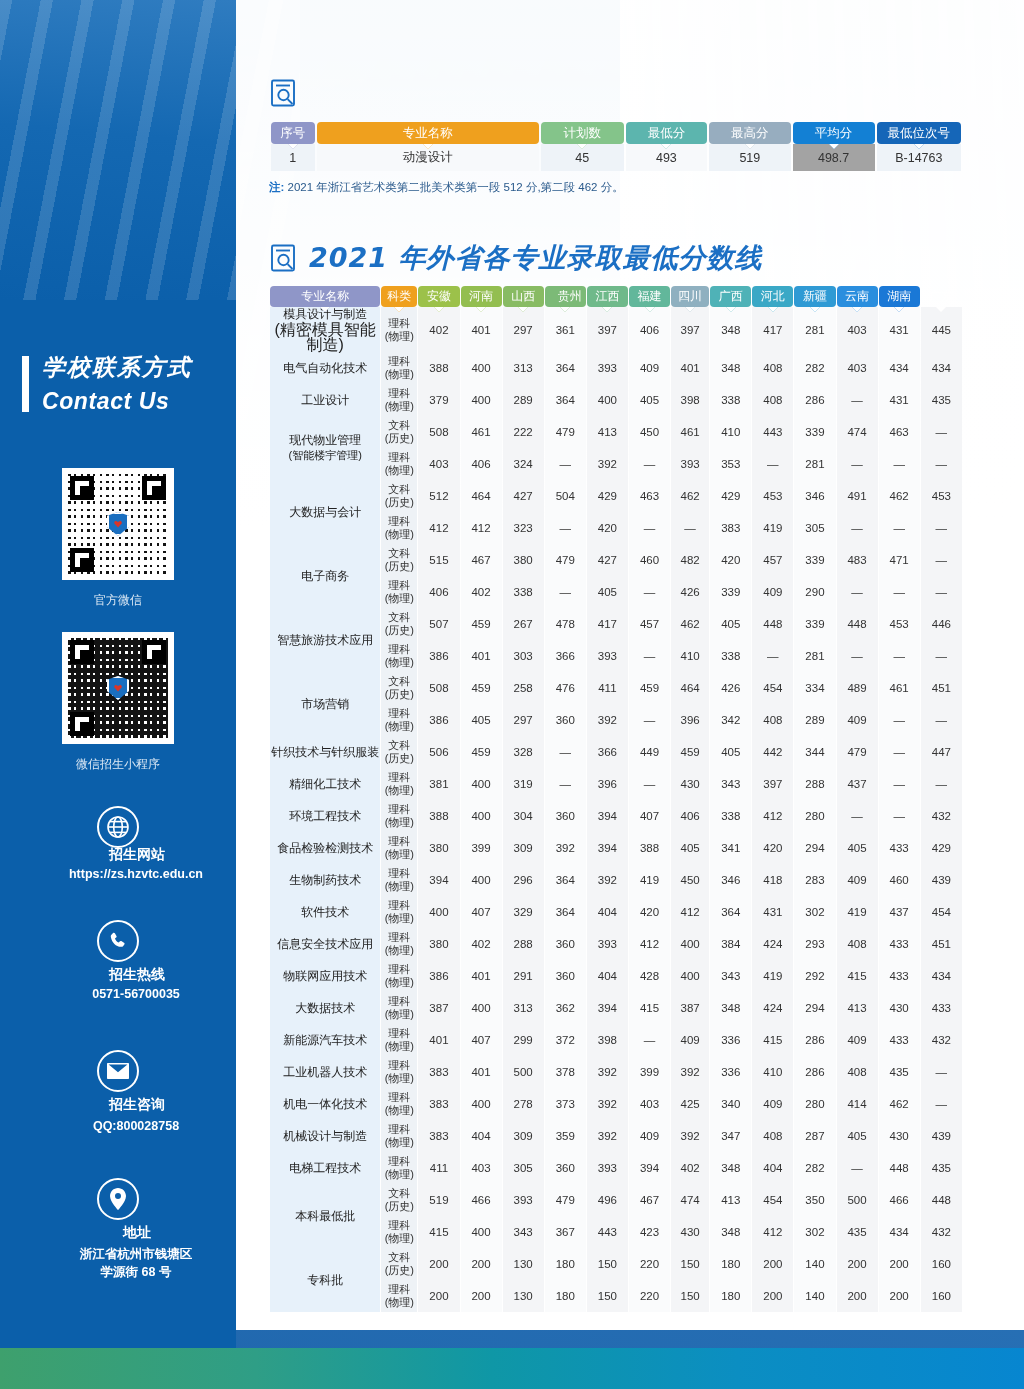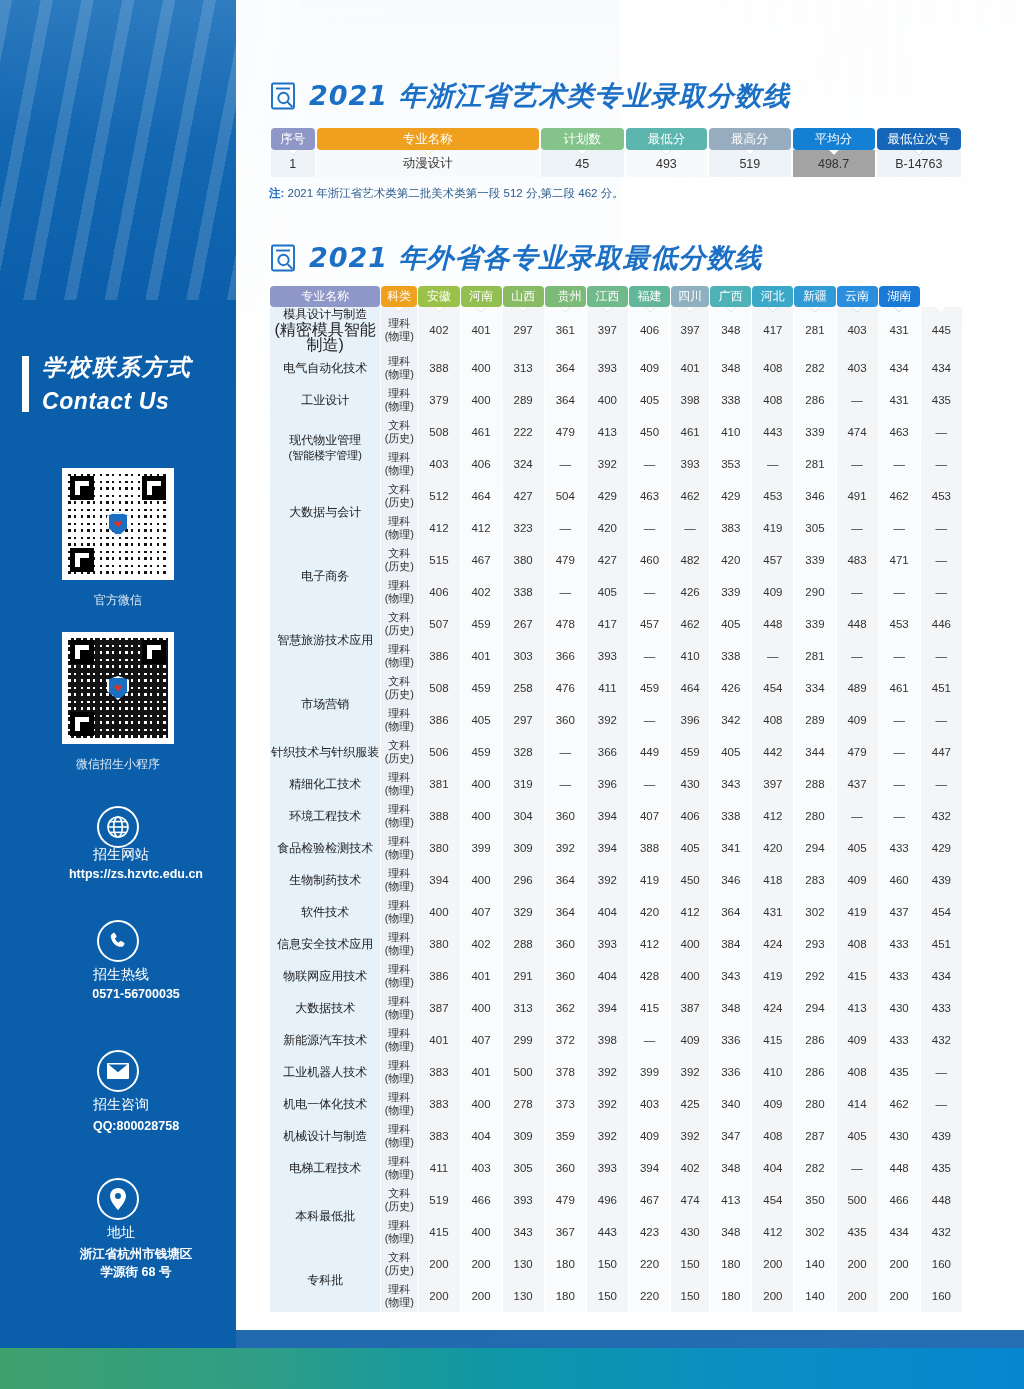--- a/index.html
+++ b/index.html
@@ -119,21 +119,21 @@
   }
   .qr .logo::after { content:""; width:8px; height:7px; background:#d8352a;
     clip-path: polygon(50% 100%, 0 35%, 16% 0, 50% 22%, 84% 0, 100% 35%); }
   .qr-cap { position: absolute; left: 0; width: 236px; text-align: center; font-size: 12px; color: #dde9f5; }
 
   .mini-icon {
     position: absolute; left: 50%; transform: translateX(-50%);
     width: 42px; height: 42px; border: 2px solid #fff; border-radius: 50%;
     display: flex; align-items: center; justify-content: center;
   }
-  .ic-title { position: absolute; left: 0; width: 236px; text-align: center; font-size: 14px; font-weight: normal; padding-left: 6px; }
+  .ic-title { position: absolute; left: 16px; width: 236px; text-align: center; font-size: 14px; font-weight: bold; padding-left: 6px; }
   .ic-sub { position: absolute; left: 0; width: 272px; text-align: center; font-size: 12.5px; font-weight: bold; line-height: 17px; }
 
   
   .main { position: absolute; left: 236px; top: 0; width: 788px; z-index: 4; }
 
   .sec-title { display: flex; align-items: center; gap: 10px; }
   .sec-title .glyph { width: 30px; height: 30px; flex: 0 0 30px; position: relative; }
   .sec-title h2 {
     font-size: 27px; color: #1b6fc4; letter-spacing: 1px;
     font-family: "DejaVu Sans", "Liberation Sans", sans-serif;
@@ -276,21 +276,20 @@
   <div style="position:absolute; left:33px; top:78px;">
     <div class="sec-title">
       <span class="glyph">
         <svg width="30" height="30" viewBox="0 0 30 30" fill="none" stroke="#1b6fc4" stroke-width="1.9">
           <rect x="3" y="2.5" width="22" height="25" rx="1.5"></rect>
           <line x1="7" y1="7.5" x2="21" y2="7.5"></line>
           <circle cx="14.5" cy="17" r="5.2"></circle>
           <line x1="18.6" y1="21.1" x2="23.5" y2="26"></line>
         </svg>
       </span>
-      <h2>2021 年浙江省艺术类专业录取分数线</h2>
     </div>
 
     <table class="t1" style="margin-top:14px;">
       <thead>
           <tr id="t1-head">
             <th style="background: rgb(143, 150, 200); color: rgb(255, 255, 255); width: 46px;">序号<span style="position: absolute; left: 50%; bottom: -5px; transform: translateX(-50%); width: 0px; height: 0px; border-left: 5px solid transparent; border-right: 5px solid transparent; border-top: 5px solid rgb(143, 150, 200);"></span></th>
             <th style="background: rgb(239, 160, 30); color: rgb(255, 255, 255); width: 238px;">专业名称<span style="position: absolute; left: 50%; bottom: -5px; transform: translateX(-50%); width: 0px; height: 0px; border-left: 5px solid transparent; border-right: 5px solid transparent; border-top: 5px solid rgb(239, 160, 30);"></span></th>
             <th style="background: rgb(132, 196, 138); color: rgb(255, 255, 255); width: 88px;">计划数<span style="position: absolute; left: 50%; bottom: -5px; transform: translateX(-50%); width: 0px; height: 0px; border-left: 5px solid transparent; border-right: 5px solid transparent; border-top: 5px solid rgb(132, 196, 138);"></span></th>
             <th style="background: rgb(92, 181, 174); color: rgb(255, 255, 255); width: 86px;">最低分<span style="position: absolute; left: 50%; bottom: -5px; transform: translateX(-50%); width: 0px; height: 0px; border-left: 5px solid transparent; border-right: 5px solid transparent; border-top: 5px solid rgb(92, 181, 174);"></span></th>
             <th style="background: rgb(151, 173, 191); color: rgb(255, 255, 255); width: 86px;">最高分<span style="position: absolute; left: 50%; bottom: -5px; transform: translateX(-50%); width: 0px; height: 0px; border-left: 5px solid transparent; border-right: 5px solid transparent; border-top: 5px solid rgb(151, 173, 191);"></span></th>

